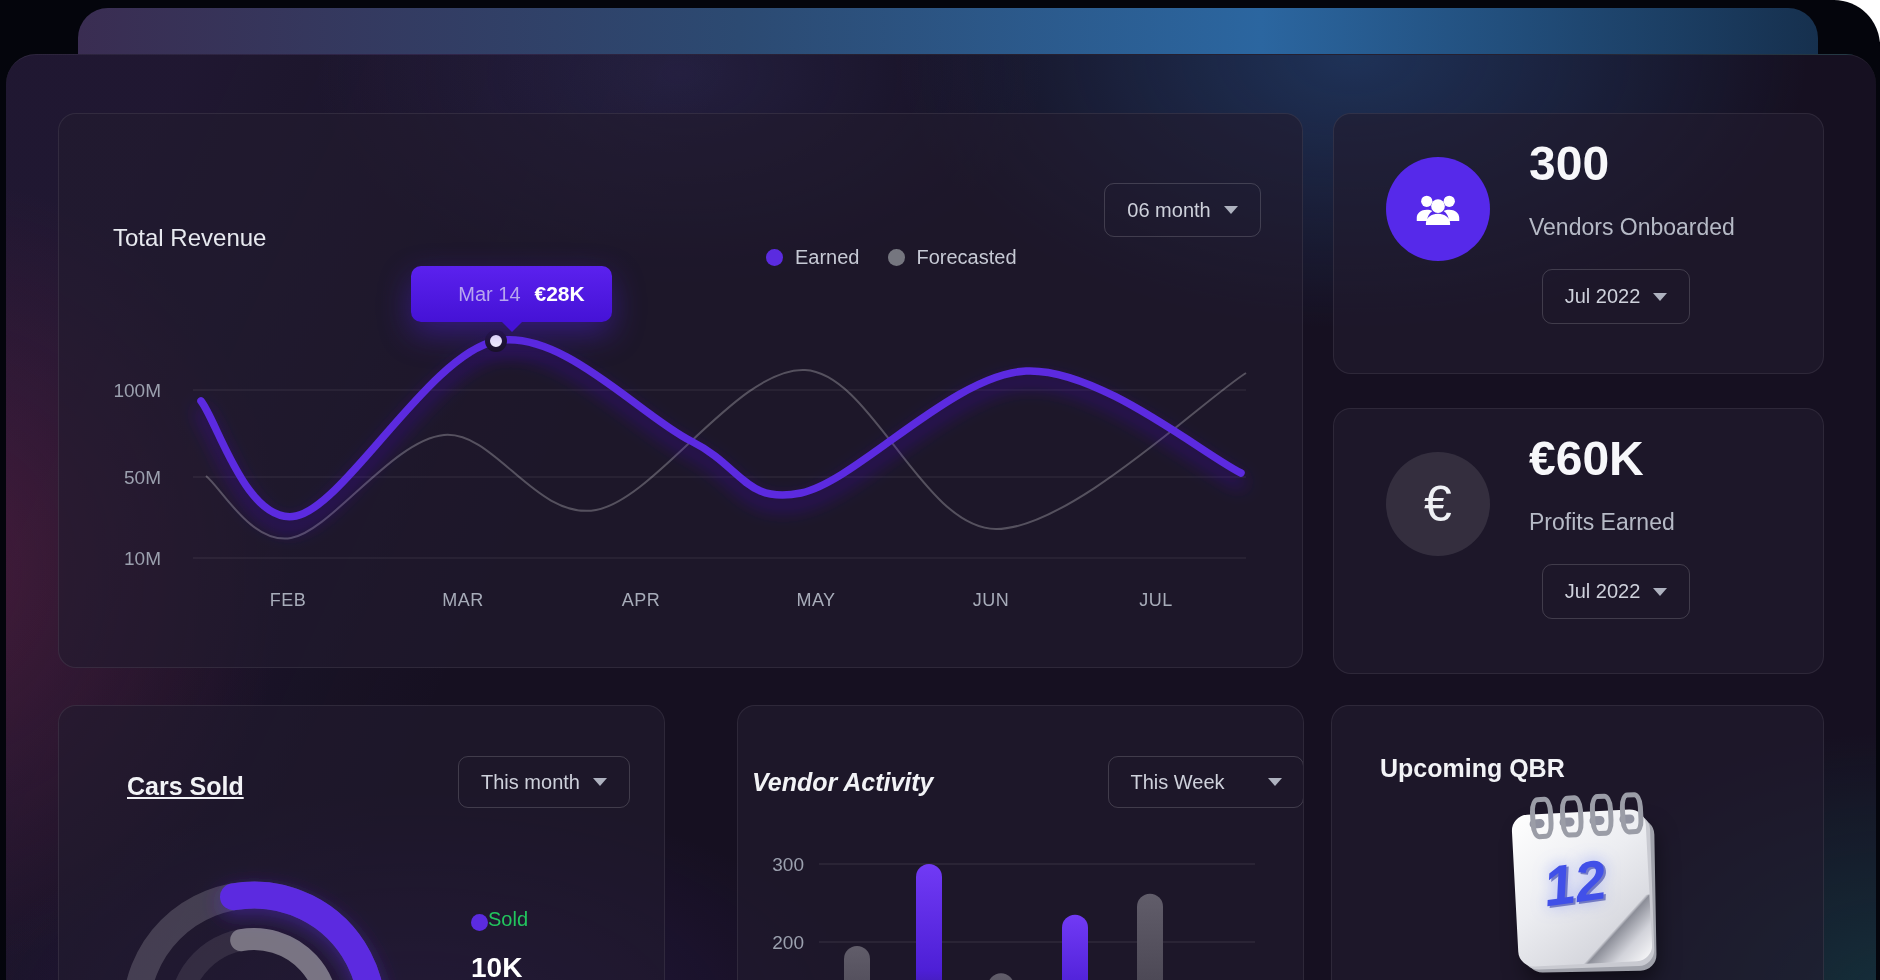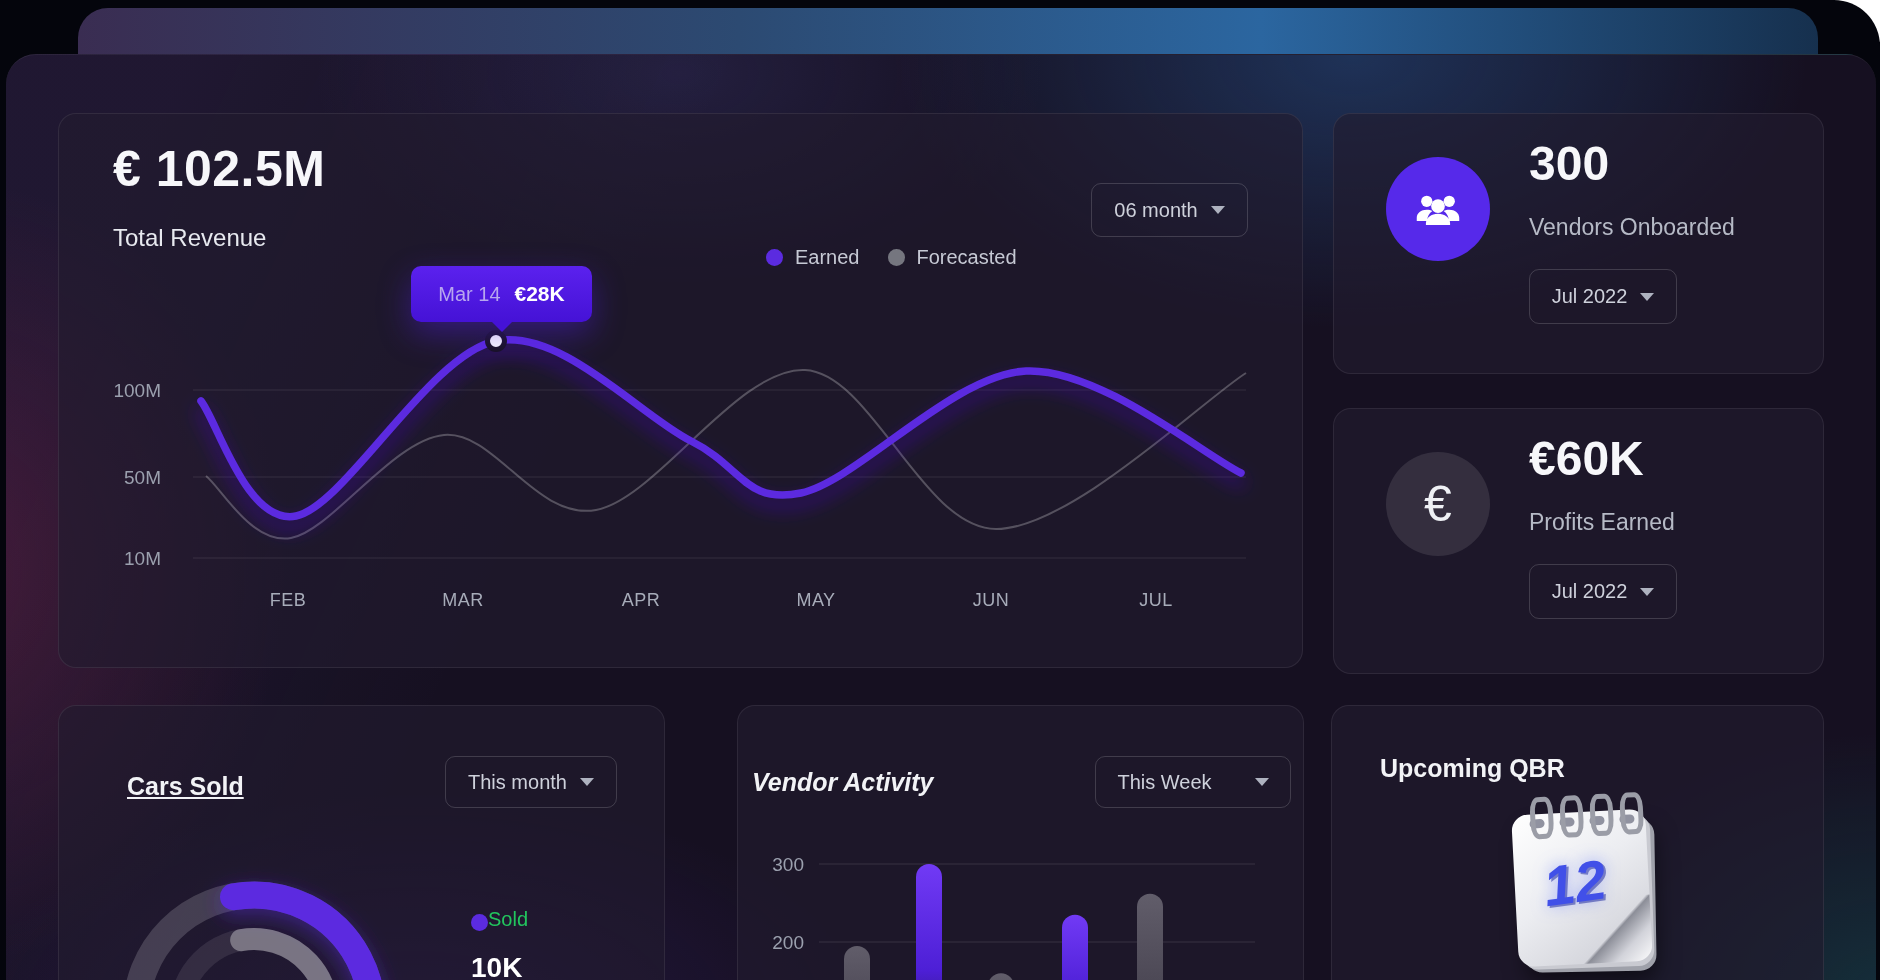--- a/index.html
+++ b/index.html
@@ -43,28 +43,28 @@
   .rev-label{position:absolute;left:54px;top:110px;font-size:24px;color:#e7e9ef;}
 
   .legend-row{position:absolute;left:707px;top:84px;display:flex;align-items:center;gap:28px;margin-top:48px;}
   .legend-item{display:flex;align-items:center;gap:12px;font-size:20px;color:#c6c9d4;}
   .dot{width:17px;height:17px;border-radius:50%;}
   .dot.accent{background:#5b2be0;}
   .dot.gray{background:#75767f;}
 
   .dd{display:flex;align-items:center;justify-content:center;gap:13px;
     border:1.5px solid rgba(255,255,255,0.16);border-radius:10px;
-    color:#ced1db;font-size:20px;cursor:pointer;box-sizing:border-box;}
+    color:#ced1db;font-size:20px;cursor:pointer;box-sizing:border-box;margin-left:13px;}
   .caret{width:0;height:0;border-left:7px solid transparent;border-right:7px solid transparent;border-top:8px solid #aeb2bf;}
   #rev-dd{position:absolute;left:1032px;top:69px;width:157px;height:54px;}
 
   .rev-tooltip{position:absolute;left:352px;top:152px;width:181px;height:56px;border-radius:10px;
     background:linear-gradient(180deg,#5b21ee,#4512d6);
     box-shadow:0 12px 32px rgba(80,30,220,0.45);
-    display:flex;align-items:center;justify-content:center;gap:14px;pointer-events:none;}
+    display:flex;align-items:center;justify-content:center;gap:14px;pointer-events:none;padding-left:20px;}
   .rev-tooltip::after{content:'';position:absolute;left:50%;bottom:-10px;transform:translateX(-50%);
     border:11px solid transparent;border-top:11px solid #4512d6;border-bottom:0;}
   .tt-date{font-size:20px;color:#b7a6ef;}
   .tt-val{font-size:21px;font-weight:700;color:#fff;}
 
   .chart-svg{position:absolute;inset:0;}
 
   .stat-icon{position:absolute;left:52px;top:43px;width:104px;height:104px;border-radius:50%;
     display:flex;align-items:center;justify-content:center;}
   .stat-icon.purple{background:#5629ea;}
@@ -122,21 +122,20 @@
         <text x="229" y="492" text-anchor="middle" font-size="18" letter-spacing="0.5" fill="#a7acb9">FEB</text>
         <text x="404" y="492" text-anchor="middle" font-size="18" letter-spacing="0.5" fill="#a7acb9">MAR</text>
         <text x="582" y="492" text-anchor="middle" font-size="18" letter-spacing="0.5" fill="#a7acb9">APR</text>
         <text x="757" y="492" text-anchor="middle" font-size="18" letter-spacing="0.5" fill="#a7acb9">MAY</text>
         <text x="932" y="492" text-anchor="middle" font-size="18" letter-spacing="0.5" fill="#a7acb9">JUN</text>
         <text x="1097" y="492" text-anchor="middle" font-size="18" letter-spacing="0.5" fill="#a7acb9">JUL</text>
         <path d="M 147,362 C 161.16666666666666,372.3333333333333 192.33333333333334,430.8333333333333 232,424 C 271.6666666666667,417.1666666666667 334.1666666666667,325.6666666666667 385,321 C 435.8333333333333,316.3333333333333 476.8333333333333,406.8333333333333 537,396 C 597.1666666666666,385.1666666666667 679.3333333333334,252.83333333333334 746,256 C 812.6666666666666,259.1666666666667 863.5,414.5 937,415 C 1010.5,415.5 1145.3333333333333,285 1187,259" fill="none" stroke="rgba(255,255,255,0.25)" stroke-width="2"></path>
         <path d="M 142,287 C 157.83333333333334,306.1666666666667 187.83333333333334,412 237,402 C 286.1666666666667,392 371.1666666666667,239.5 437,227 C 502.8333333333333,214.5 581.1666666666666,301.6666666666667 632,327 C 682.8333333333334,352.3333333333333 686.1666666666666,390.6666666666667 742,379 C 797.8333333333334,367.3333333333333 893.6666666666666,260.3333333333333 967,257 C 1040.3333333333333,253.66666666666666 1146.1666666666667,342 1182,359" fill="none" stroke="#5b2be0" stroke-width="7.5" stroke-linecap="round" filter="url(#lineGlow)"></path>
         <circle cx="437" cy="227" r="8.5" fill="#fff" stroke="#17121f" stroke-width="5"></circle>
       </svg>
-    <div class="rev-amount">€ 102.5M</div>
     <div class="rev-label">Total Revenue</div>
     <div class="legend-row">
       <div class="legend-item">
         <span class="dot accent"></span>
         <span>Earned</span>
       </div>
       <div class="legend-item">
         <span class="dot gray"></span>
         <span>Forecasted</span>
       </div>

